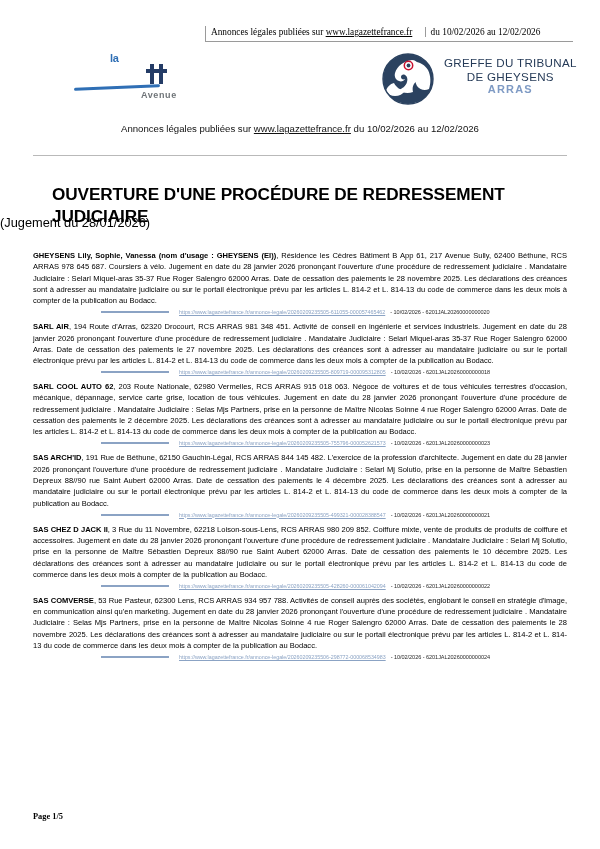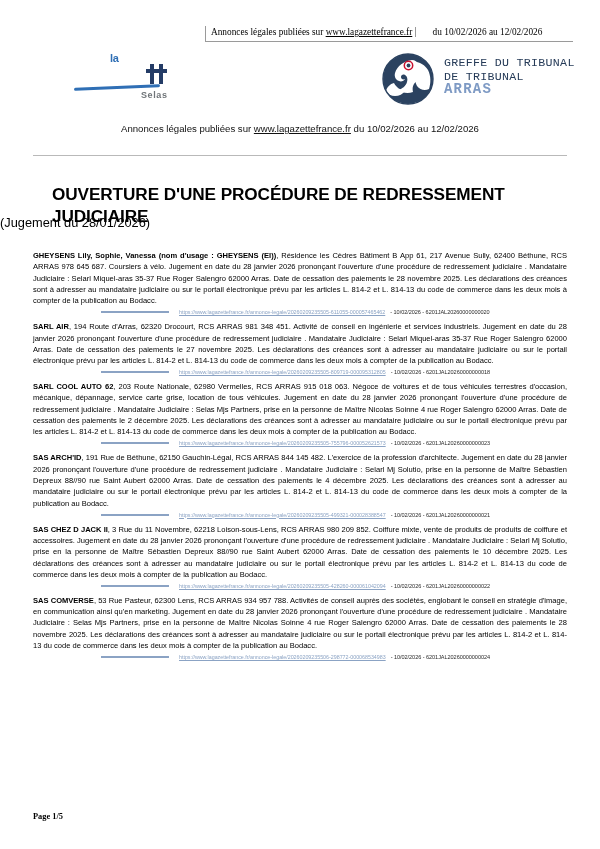--- a/index.html
+++ b/index.html
@@ -28,22 +28,22 @@
     color: #000;
     border-bottom: 1px solid #9a9a9a;
     border-left: 1px solid #9a9a9a;
     padding: 0 0 2px 5px;
     white-space: nowrap;
     box-sizing: border-box;
   }
   .running-header .u { text-decoration: underline; }
   .running-header .seg-divider {
     border-right: 1px solid #9a9a9a;
-    padding-right: 3px;
-    margin-right: 14px;
+    padding-right: 13px;
+    margin-right: 2px;
   }
 
   
   .logo-band {
     position: absolute;
     left: 0;
     top: 52px;
     width: 600px;
     height: 58px;
     margin-left: 20px;
@@ -127,31 +127,32 @@
     position: absolute;
     left: 0;
     top: 1px;
     width: 52px;
     height: 52px;
   }
   .greffe-text {
     position: absolute;
     left: 62px;
     top: 4px;
-    font-family: Liberation Mono, monospace;
+    font-family: Liberation Sans, sans-serif;
     line-height: 13.5px;
+    text-align: center;
   }
   .greffe-l1, .greffe-l2 {
     font-size: 11.6px;
     color: #253a57;
     letter-spacing: 0.3px;
     white-space: nowrap;
   }
   .greffe-city {
-    font-size: 14px;
+    font-size: 11px;
     color: #7e9ac4;
     letter-spacing: 1.2px;
     font-weight: bold;
     white-space: nowrap;
   }
 
   
   .pub-line {
     position: absolute;
     left: 0;
@@ -260,21 +261,21 @@
 </div>
 
 <div class="logo-band">
 
   <div class="gazette-logo">
     <div class="gz-la">la</div>
     <div class="gz-underswoosh"></div>
     <div class="gz-bar1"></div>
     <div class="gz-bar2"></div>
     <div class="gz-crossbar"></div>
-    <div class="gz-france">Selas</div>
+    <div class="gz-france">Avenue</div>
   </div>
 
   <div class="greffe-logo">
     <div class="greffe-mark">
       <svg width="52" height="52" viewBox="0 0 52 52">
         <defs>
           <clipPath id="circClip">
               <circle cx="26" cy="26" r="25"></circle>
             </clipPath>
         </defs>
@@ -290,21 +291,21 @@
           <path d="M12 30 C14 34 18 37 23 38 C21 41 17 43 13 43 C9 43 6 41 4 38
                    C5 34 8 31 12 30 Z" fill="#ffffff"></path>
         </g>
         <circle cx="26" cy="26" r="25" fill="none" stroke="#2b4260" stroke-width="1.4"></circle>
         <circle cx="26.5" cy="12.5" r="4.2" fill="#ffffff" stroke="#c8102e" stroke-width="1.5"></circle>
         <circle cx="26.5" cy="12.5" r="1.9" fill="#2b4260"></circle>
       </svg>
     </div>
     <div class="greffe-text">
       <div class="greffe-l1">GREFFE DU TRIBUNAL</div>
-      <div class="greffe-l2">DE TRIBUNAL</div>
+      <div class="greffe-l2">DE GHEYSENS</div>
       <div class="greffe-city">ARRAS</div>
     </div>
   </div>
 </div>
 
 <div class="pub-line">
   <span>Annonces légales publiées sur </span><span class="u">www.lagazettefrance.fr</span><span> du 10/02/2026 au 12/02/2026</span>
 </div>
 <div class="top-rule"></div>
 

